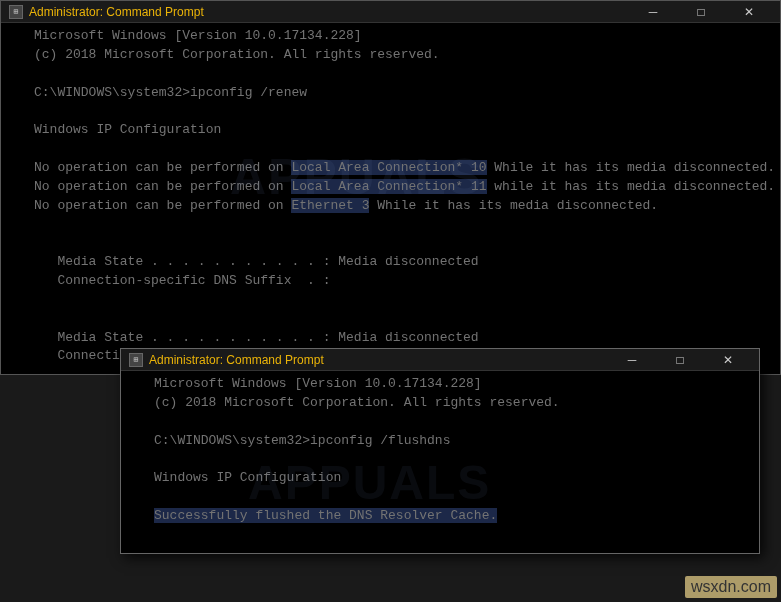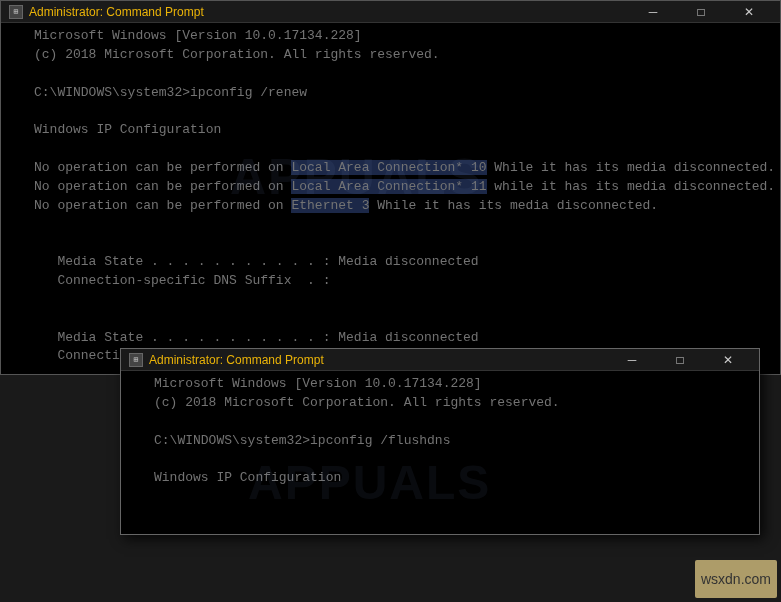--- a/index.html
+++ b/index.html
@@ -124,23 +124,23 @@
     @keyframes blink {
       50% { opacity: 0; }
     }
 
     .wsxdn-badge {
       position: absolute;
       bottom: 4px;
       right: 4px;
       background: rgba(200,180,120,0.85);
       color: #333;
-      font-size: 14px;
+      font-size: 16px;
       font-family: Arial, sans-serif;
-      padding: 11px 6px;
+      padding: 2px 6px;
       border-radius: 2px;
       z-index: 20;
     }
   </style>
 </head>
 <body>
 
 <div class="cmd-window-top">
   <div class="cmd-titlebar">
     <div class="cmd-titlebar-icon">
@@ -190,19 +190,20 @@
     </div>
   </div>
   <div class="cmd-content">
     <span class="line">Microsoft Windows [Version 10.0.17134.228]</span>
     <span class="line">(c) 2018 Microsoft Corporation. All rights reserved.</span>
     <span class="line">&nbsp;</span>
     <span class="line">C:\WINDOWS\system32&gt;ipconfig /flushdns</span>
     <span class="line">&nbsp;</span>
     <span class="line">Windows IP Configuration</span>
     <span class="line">&nbsp;</span>
+    <span class="line"><span class="highlight-box">Successfully flushed the DNS Resolver Cache.</span></span>
     <span class="line">&nbsp;</span>
   </div>
 </div>
 
 <div class="watermark" style="top: 455px; left: 248px; font-size: 48px; opacity: 0.28;">APPUALS</div>
 
 <div class="wsxdn-badge">wsxdn.com</div>
 
 </body></html>

